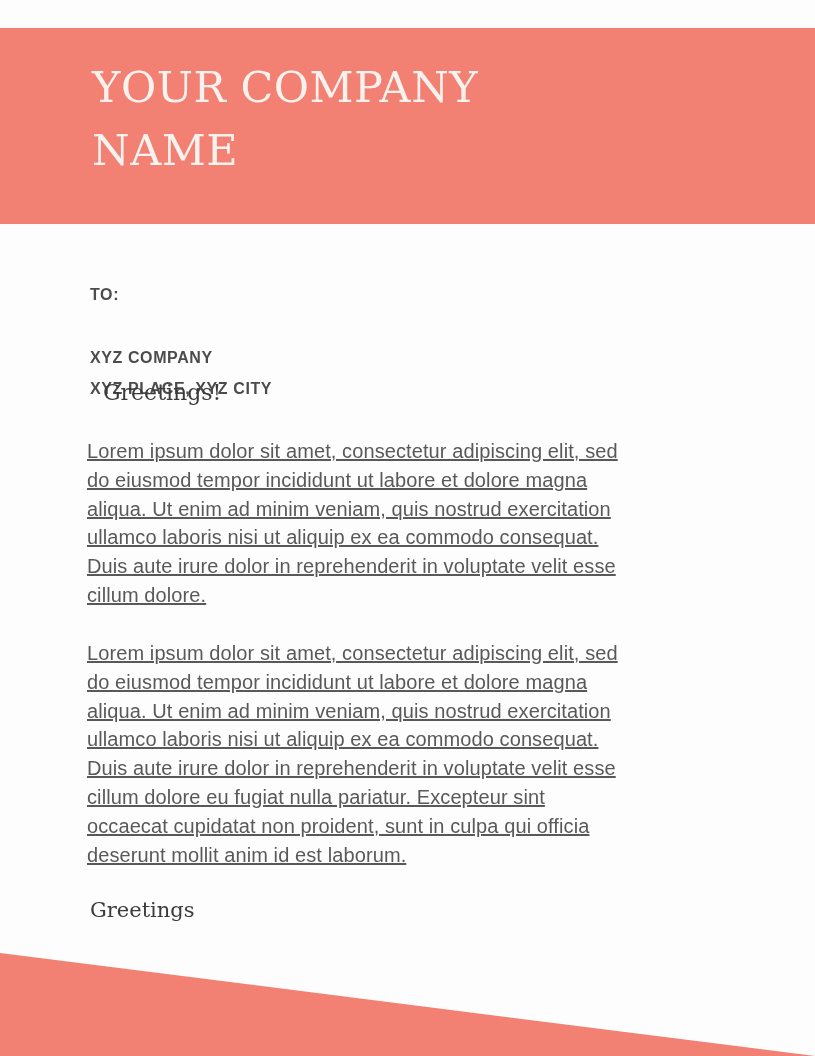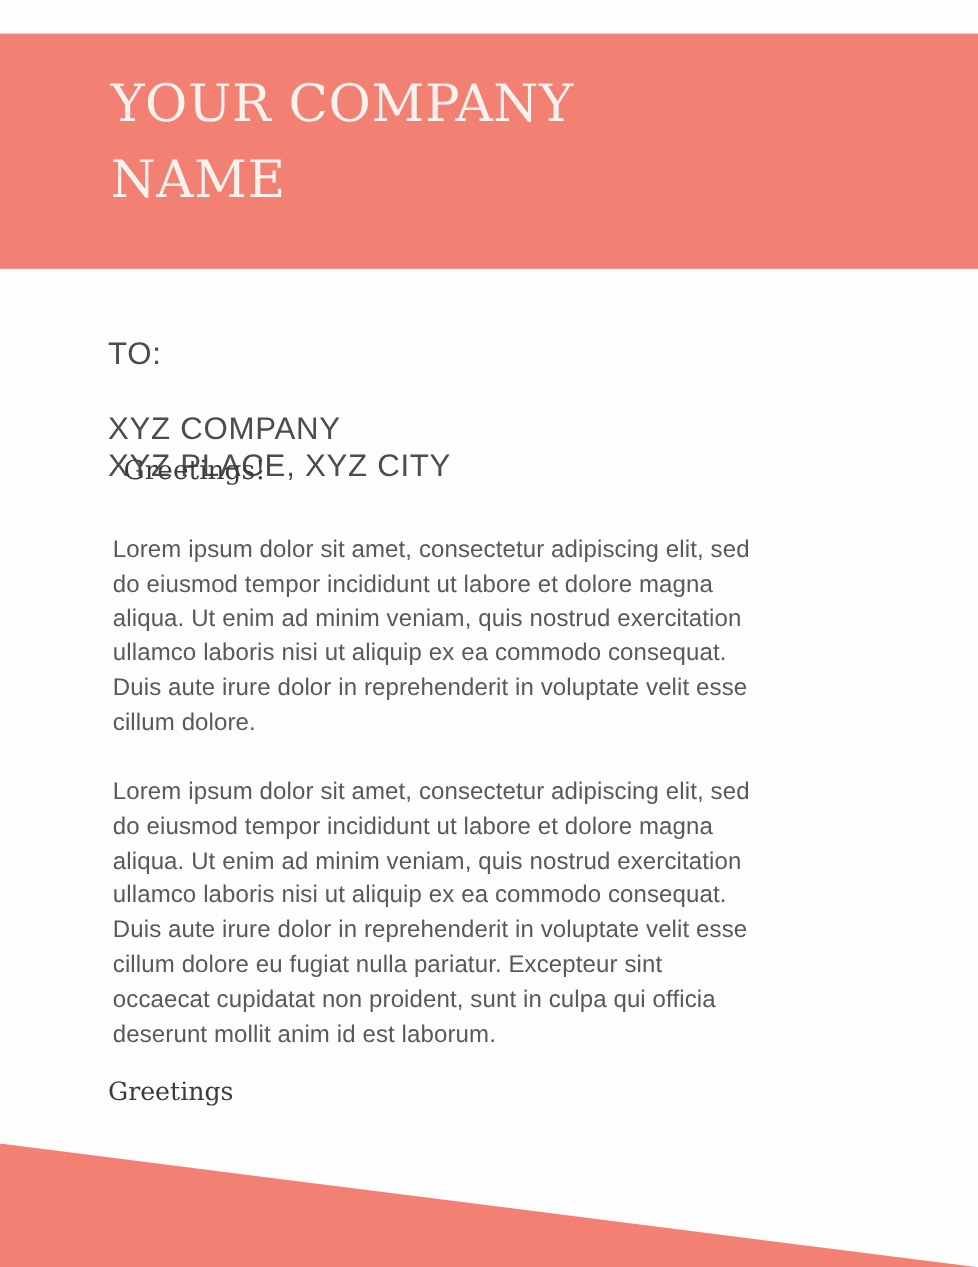--- a/index.html
+++ b/index.html
@@ -30,40 +30,41 @@
     font-family:"DejaVu Serif",serif;
     font-weight:400;
     font-size:43px;
     line-height:63px;
     letter-spacing:0.5px;
     color:var(--header-text);
     white-space:pre-line;
   }
   .recipient{
     position:absolute;left:90px;top:247px;
-    font-size:26px;
+    font-size:16px;
     line-height:31.5px;
     letter-spacing:0.6px;
-    font-weight:400;
+    font-weight:700;
     color:var(--recipient-text);
     white-space:pre-line;
   }
   .serif{font-family:"DejaVu Serif",serif;color:var(--serif-text);}
   .greeting{
     position:absolute;left:103px;top:381px;
     font-size:22px;line-height:24px;
   }
   .para{
     position:absolute;left:85px;
-    margin:9px;width:580px;
+    margin:2px;width:580px;
     font-size:20px;line-height:28.8px;
     letter-spacing:0.1px;
     color:var(--body-text);
     white-space:pre-line;
     font-weight:300;
+    text-decoration:underline;
   }
   .p1{top:435px;}
   .p2{top:637px;}
   .signoff{
     position:absolute;left:90px;top:895px;
     font-size:21px;line-height:31px;
   }
   .footer-wedge{
     position:absolute;left:0;top:953px;
     width:815px;height:103px;

